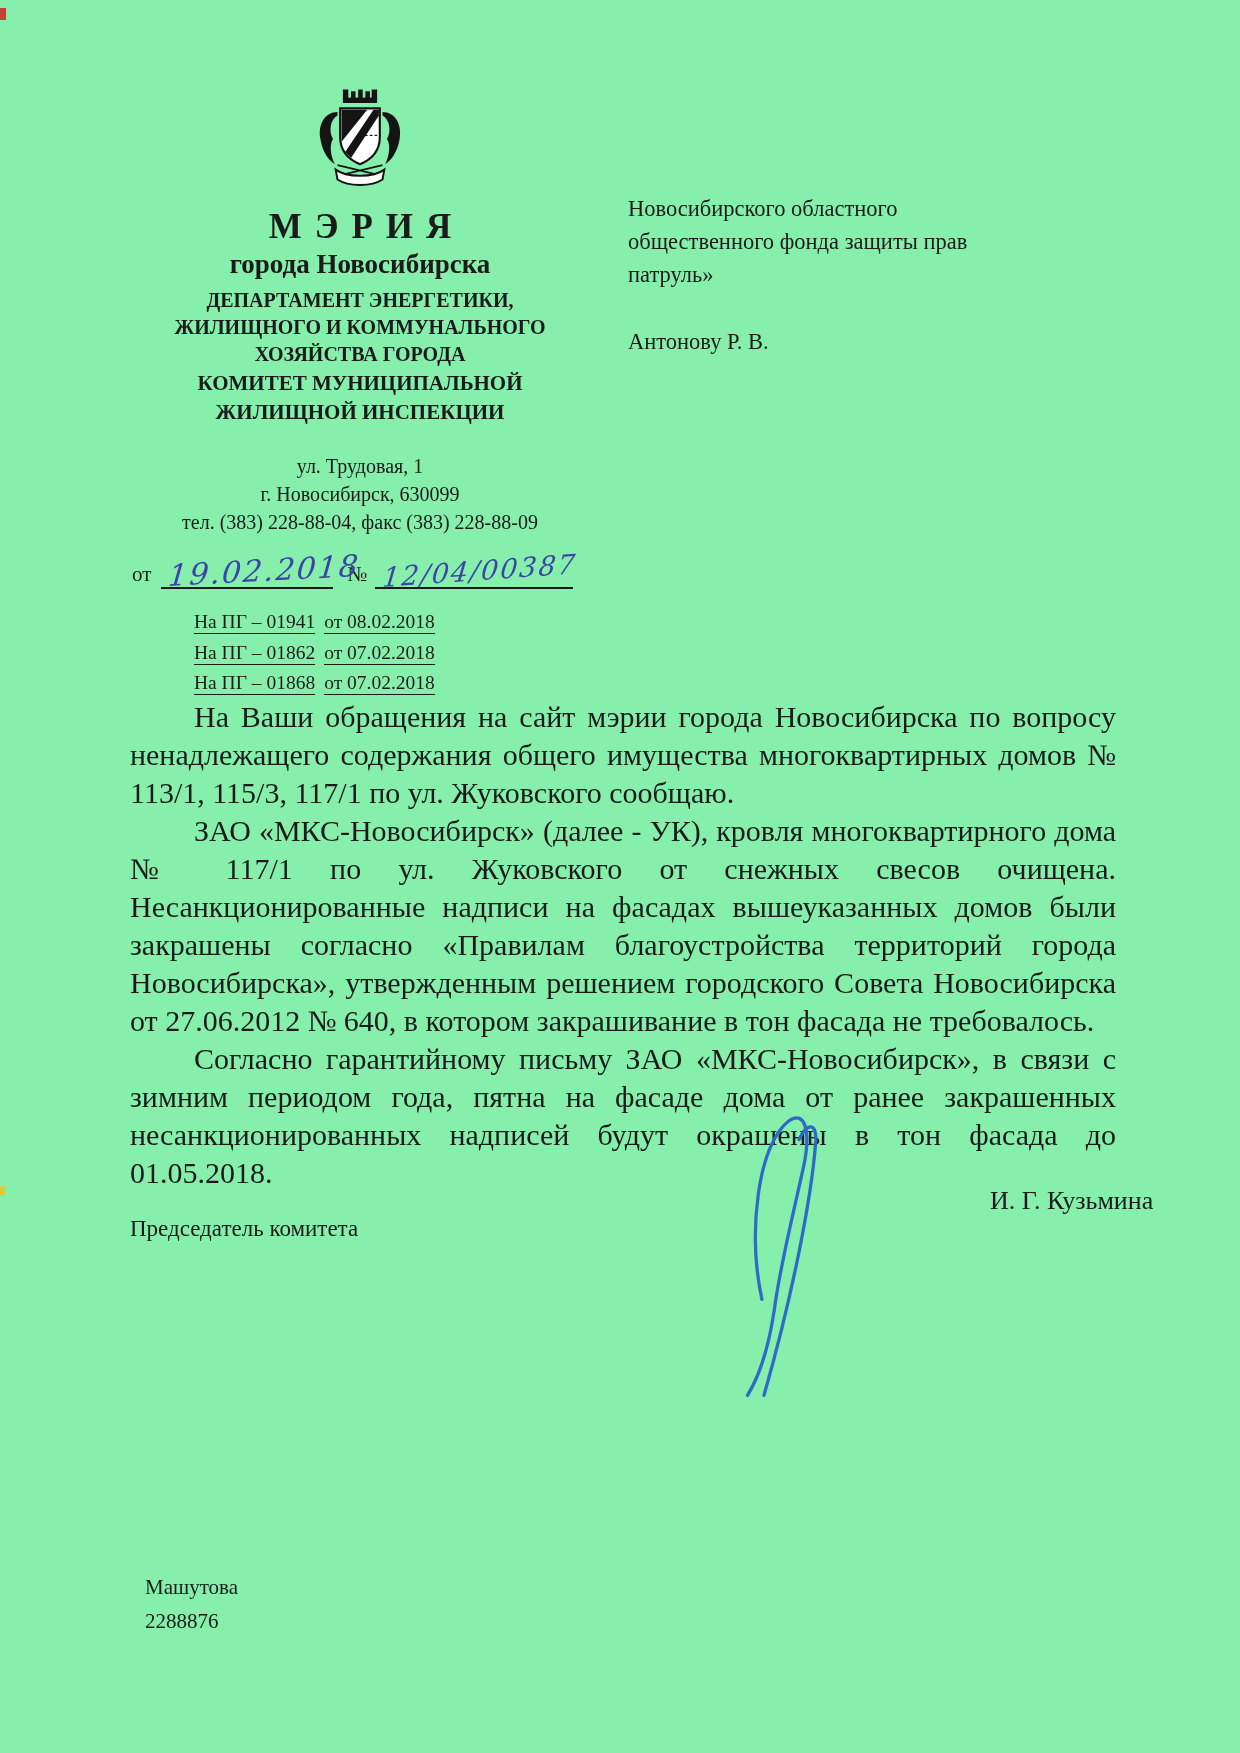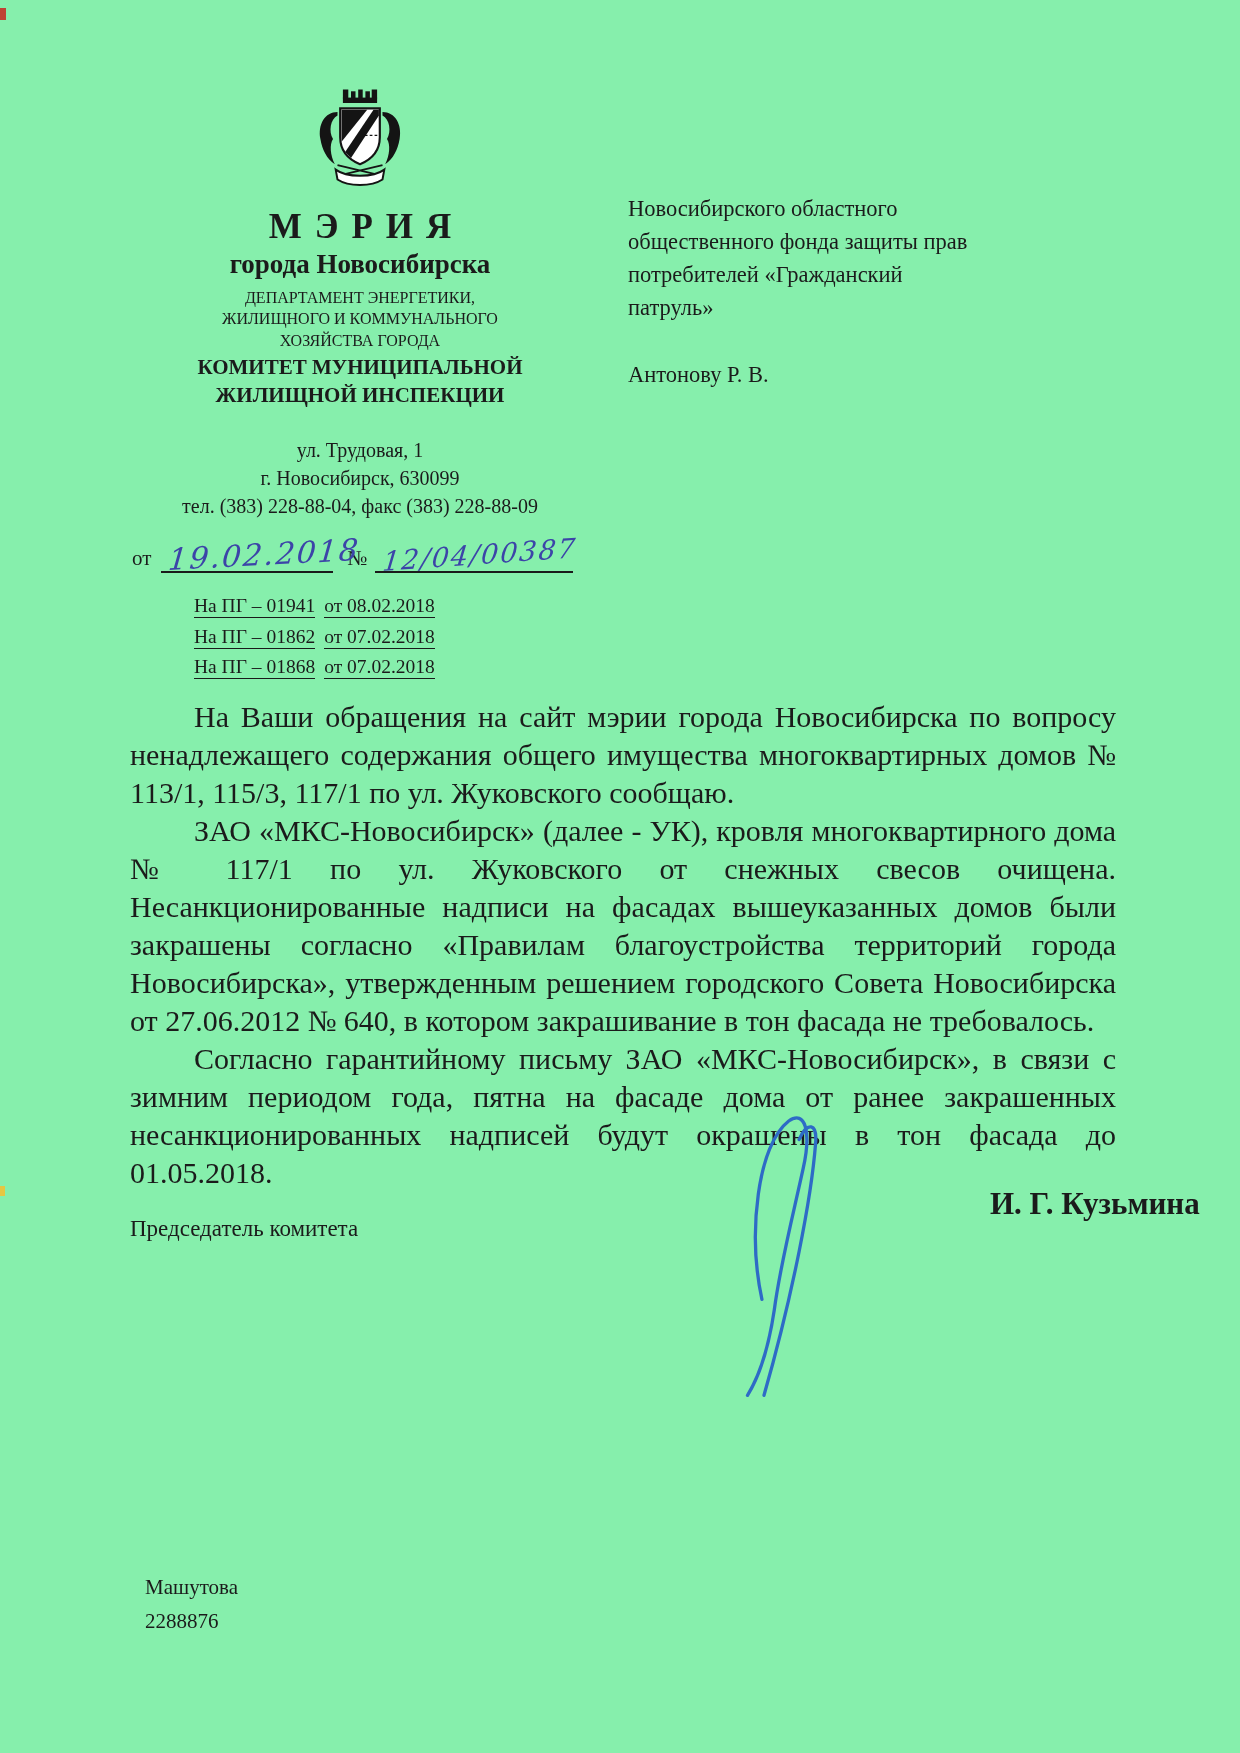--- a/index.html
+++ b/index.html
@@ -26,21 +26,21 @@
     width: 500px;
     text-align: center;
   }
   .emblem { width: 102px; height: 108px; margin: 0 auto; display: block; }
   .org-name {
     margin-top: 14px;
     font-size: 35px; font-weight: bold;
     letter-spacing: 13px; padding-left: 13px;
   }
   .org-city { margin-top: 2px; font-size: 27px; font-weight: bold; }
-  .dept-line { font-size: 16px; line-height: 1.34; }
+  .dept-line { font-size: 20px; line-height: 1.34; font-weight: bold; }
   .dept-block { margin-top: 7px; }
   .committee-block { margin-top: 2px; }
   .committee-line { font-size: 21px; font-weight: bold; line-height: 1.34; }
   .addr-block { margin-top: 26px; }
   .addr-line { font-size: 20px; line-height: 1.42; }
 
   .regline {
     margin-top: 16px;
     padding-left: 22px;
     display: flex;
@@ -99,21 +99,21 @@
     left: 130px; top: 698px;
     width: 986px;
     font-size: 30px;
     line-height: 38px;
     text-align: justify;
   }
   .body-text p { margin: 0; text-indent: 64px; }
 
   
   .sig-title { position: absolute; left: 130px; top: 1216px; font-size: 23px; }
-  .sig-name  { position: absolute; left: 990px; top: 1186px; font-size: 31px; font-weight: bold; }
+  .sig-name  { position: absolute; left: 990px; top: 1186px; font-size: 26px; }
   .sig-mark  { position: absolute; left: 698px; top: 1108px; width: 165px; height: 290px; }
 
   
   .footer {
     position: absolute;
     left: 145px; top: 1570px;
     font-size: 21px;
     line-height: 1.62;
   }
 </style>
@@ -191,21 +191,20 @@
       </div>
       <div class="ref-row">
         <span class="ref-num">На ПГ – 01868</span><span class="ref-date">от 07.02.2018</span>
       </div>
     </div>
   </div>
 
   <div class="recipient">
     <div>Новосибирского  областного</div>
     <div>общественного фонда защиты прав</div>
-    <div>потребителей «Гражданский</div>
     <div>патруль»</div>
     <div class="recipient-name">Антонову Р. В.</div>
   </div>
 
   <div class="body-text">
     <p>На Ваши обращения на сайт мэрии города Новосибирска по вопросу ненадлежащего содержания общего имущества многоквартирных домов № 113/1, 115/3, 117/1 по ул. Жуковского сообщаю.</p>
     <p>ЗАО «МКС-Новосибирск» (далее - УК), кровля многоквартирного дома № 117/1 по ул. Жуковского от снежных свесов очищена.  Несанкционированные надписи  на фасадах вышеуказанных домов были закрашены согласно «Правилам благоустройства территорий города Новосибирска», утвержденным решением городского Совета Новосибирска от 27.06.2012 № 640, в котором закрашивание в тон фасада не требовалось.</p>
     <p>Согласно гарантийному письму ЗАО «МКС-Новосибирск», в связи с зимним периодом года, пятна на фасаде дома от ранее закрашенных несанкционированных надписей будут окрашены в тон фасада до 01.05.2018.</p>
   </div>
 

